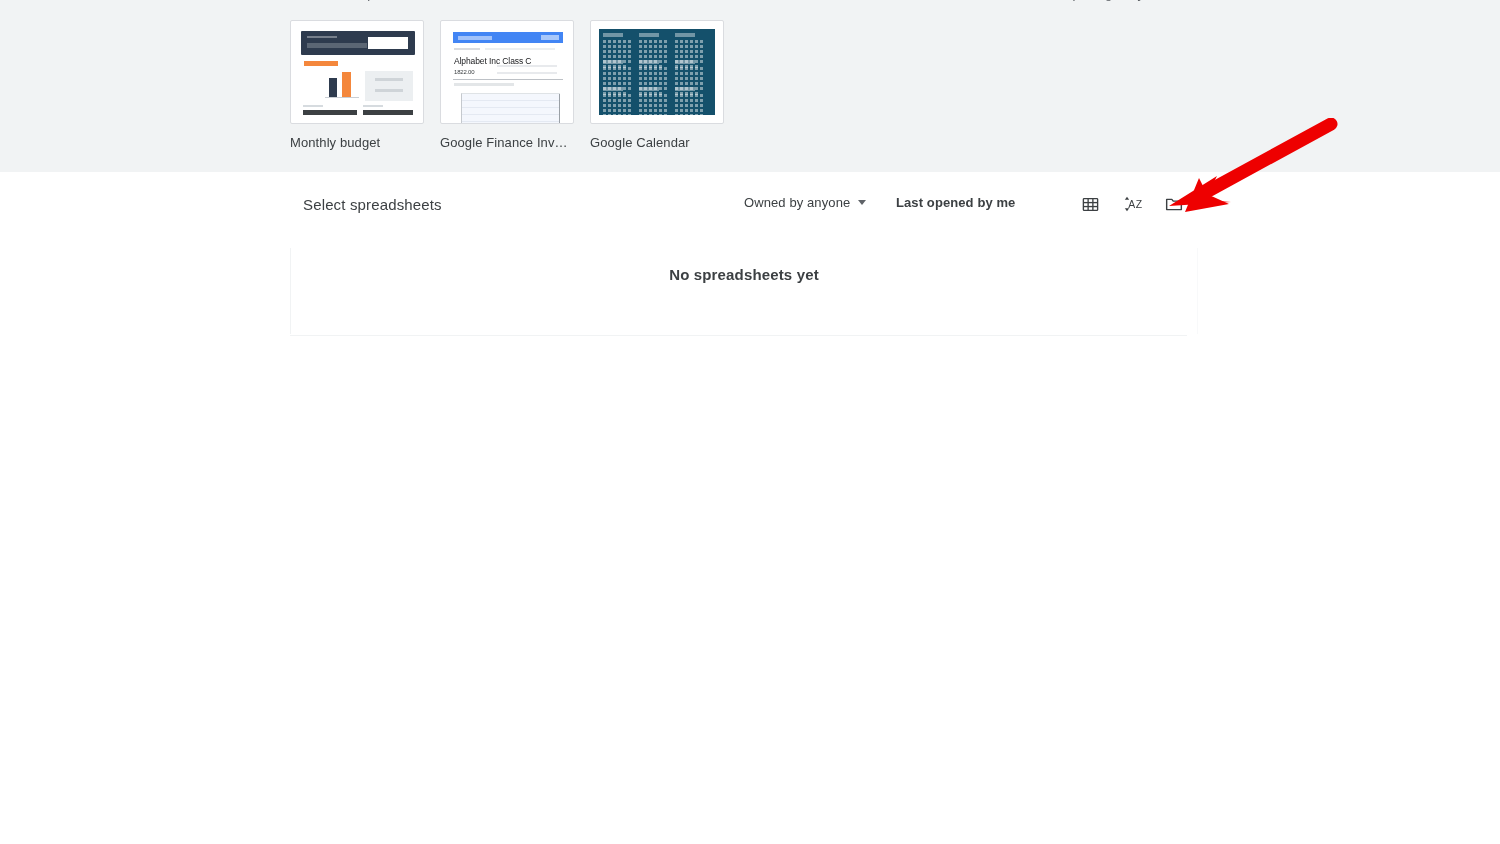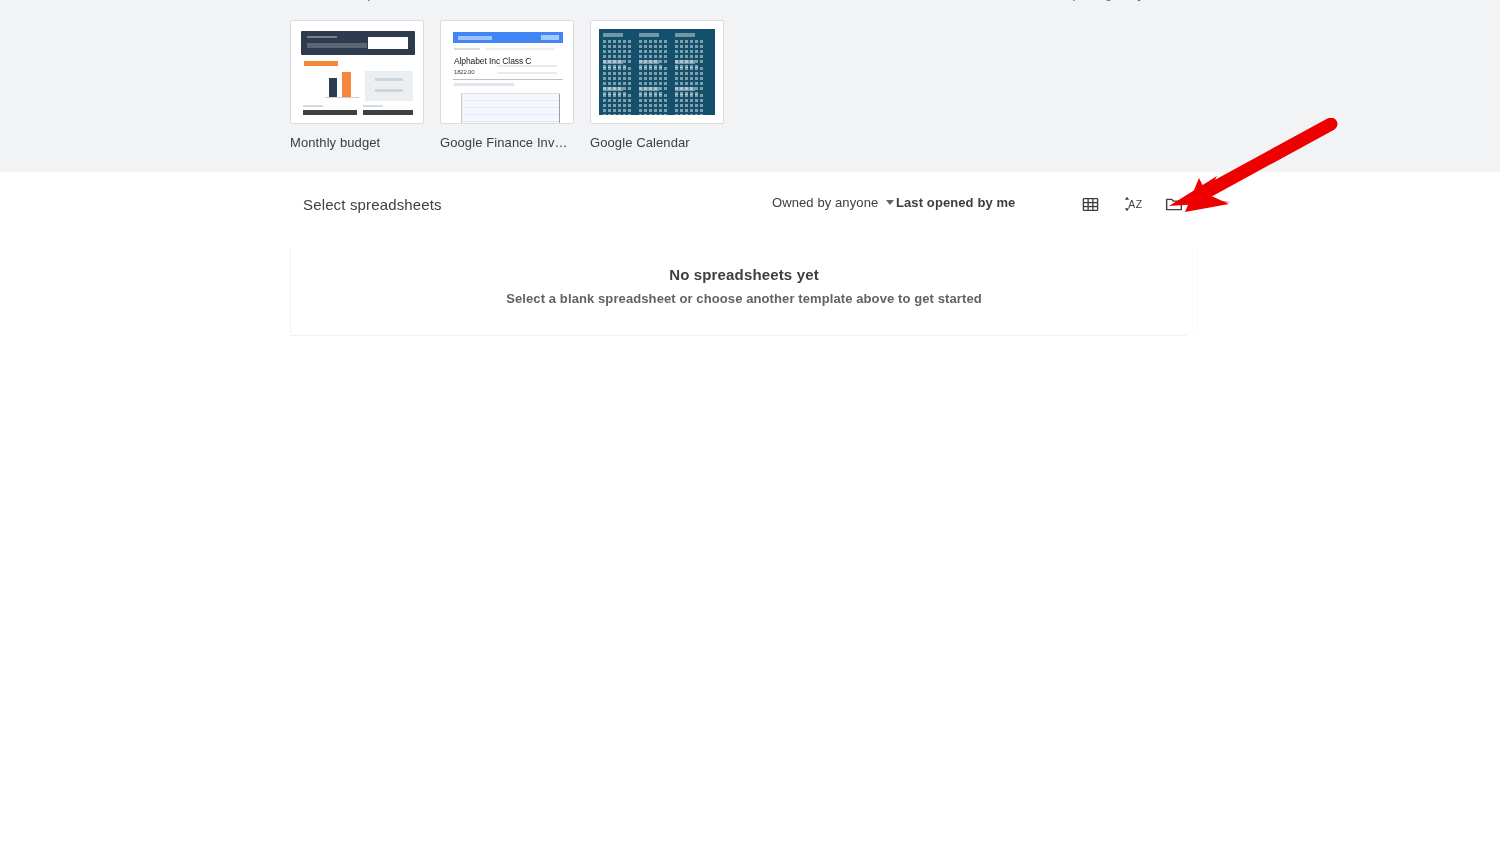--- a/index.html
+++ b/index.html
@@ -350,21 +350,20 @@
     align-items: center;
     gap: 8px;
     cursor: pointer;
     padding: 2px 2px;
   }
 
   .owner-select .lbl {
     font-size: 13px;
     color: #3c4043;
     letter-spacing: .1px;
-    margin-left: 28px;
   }
 
   .caret-down {
     width: 0; height: 0;
     border-left: 4px solid transparent;
     border-right: 4px solid transparent;
     border-top: 5px solid #5f6368;
   }
 
   .sort-label {
@@ -938,21 +937,20 @@
         <svg width="20" height="20" viewBox="0 0 24 24" aria-hidden="true">
           <path d="M3.2 6.4h6.2l1.7 2.1h9.7v10.2H3.2z" fill="none" stroke="#3c4043" stroke-width="1.7" stroke-linejoin="round"></path>
         </svg>
       </div>
 
     </div>
   </div>
 
   <div class="empty-card">
     <div class="empty-title">No spreadsheets yet</div>
-    <div class="empty-sub">Select a blank spreadsheet or choose another template above to get started</div>
   </div>
 
   <div class="bottom-divider"></div>
 
   <svg class="annot-arrow" viewBox="0 0 185 100">
     <path d="M178 8 L52 76 L74 86 L30 94 L44 60 L52 76 Z" fill="#ee0000"></path>
     <path d="M176 6 L55 72" stroke="#ee0000" stroke-width="13" stroke-linecap="round"></path>
     <path d="M14 88 L62 58 L50 82 L76 84 Z" fill="#ee0000"></path>
   </svg>
 

